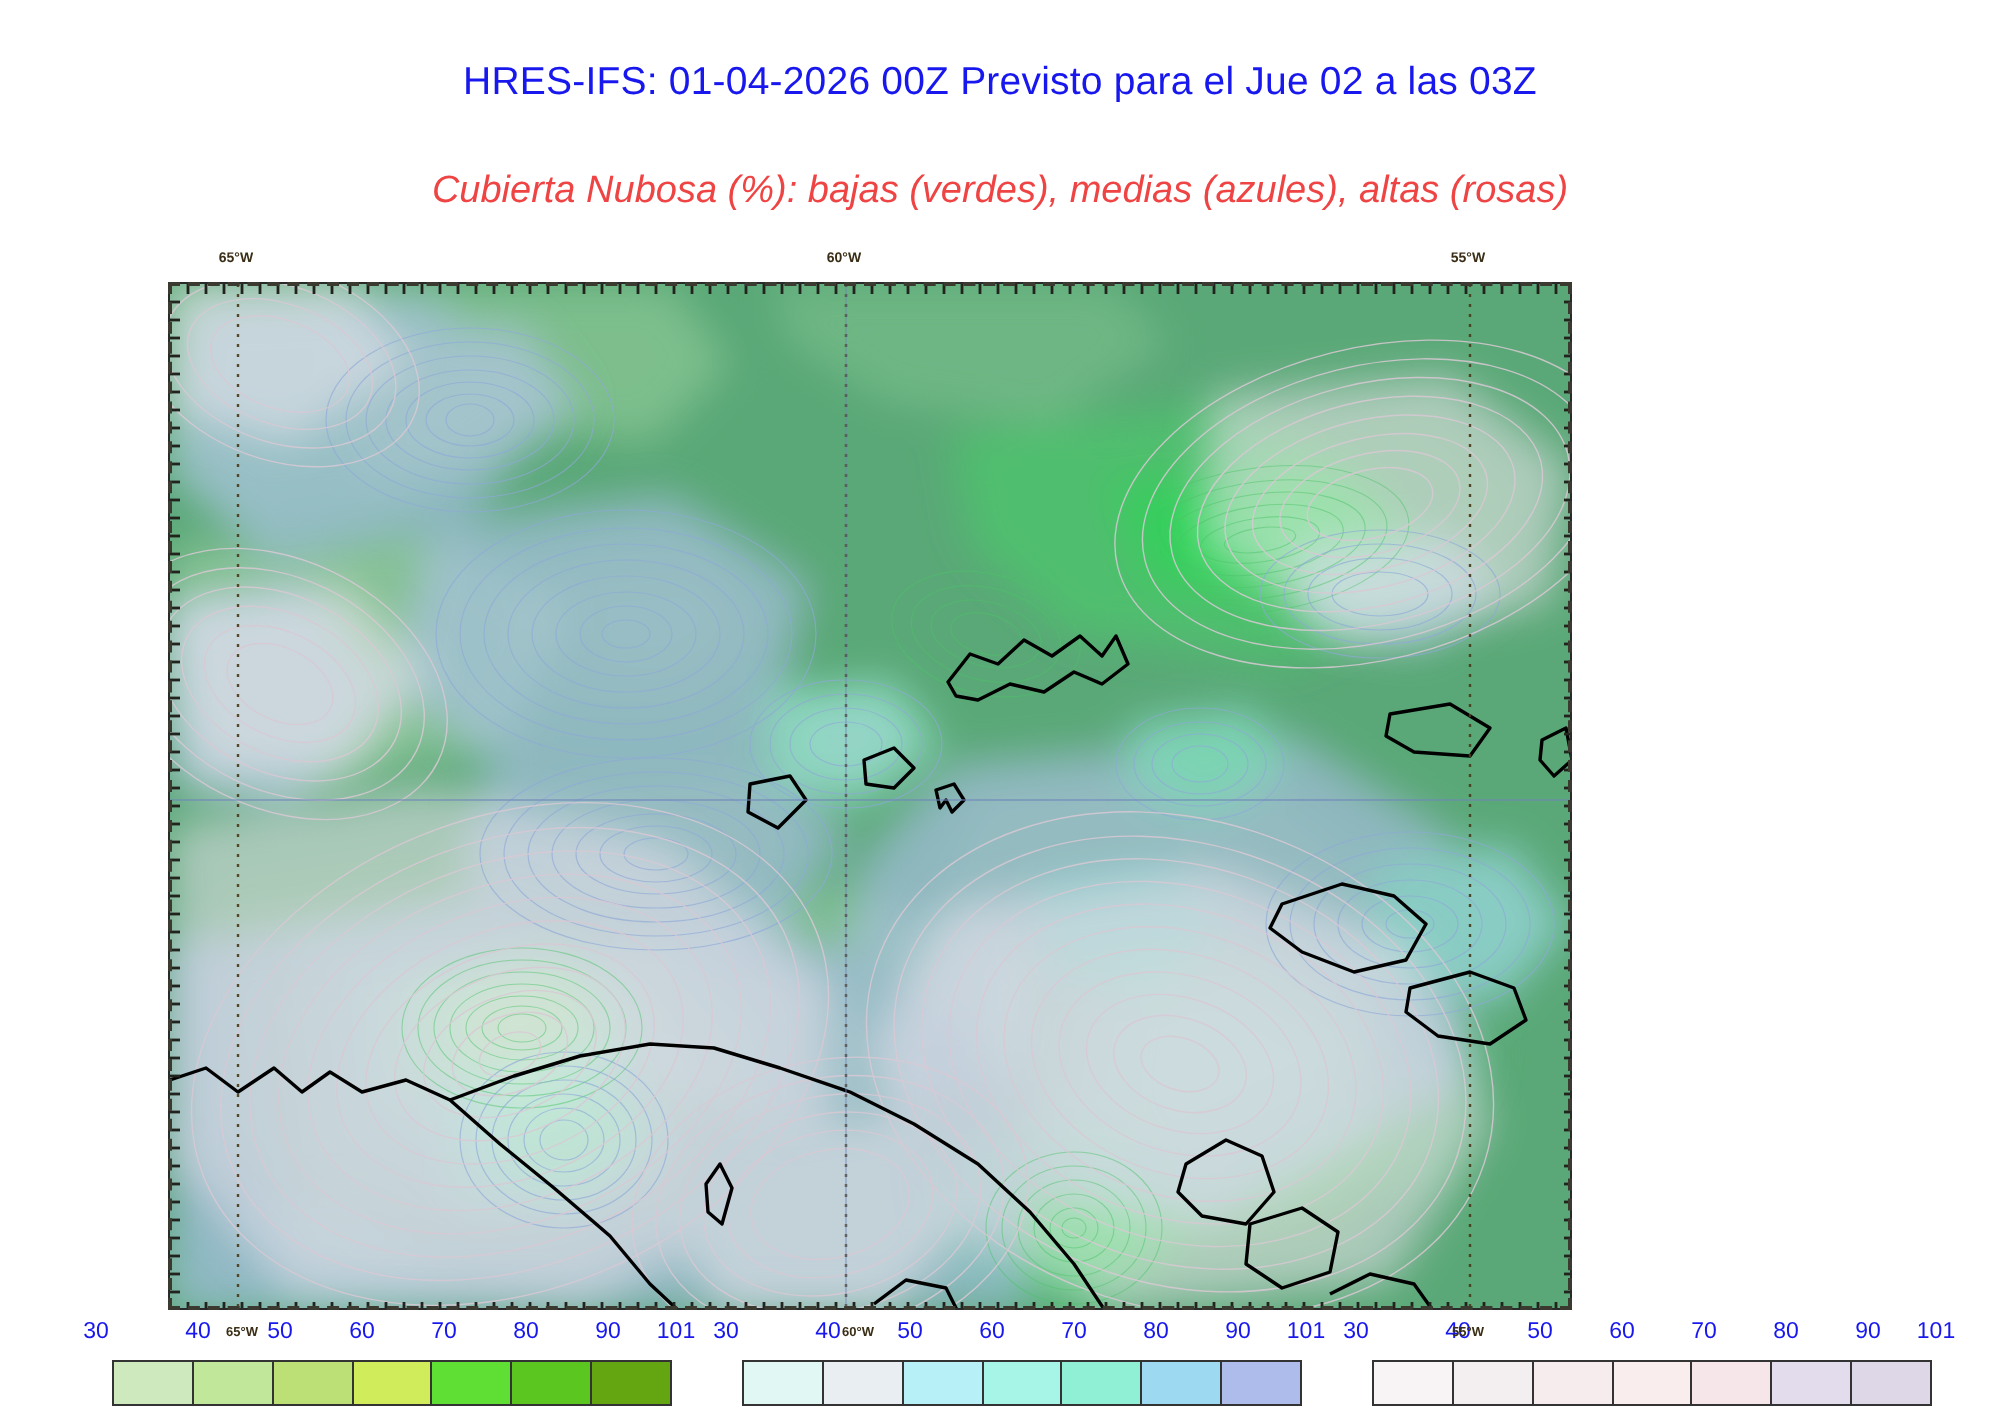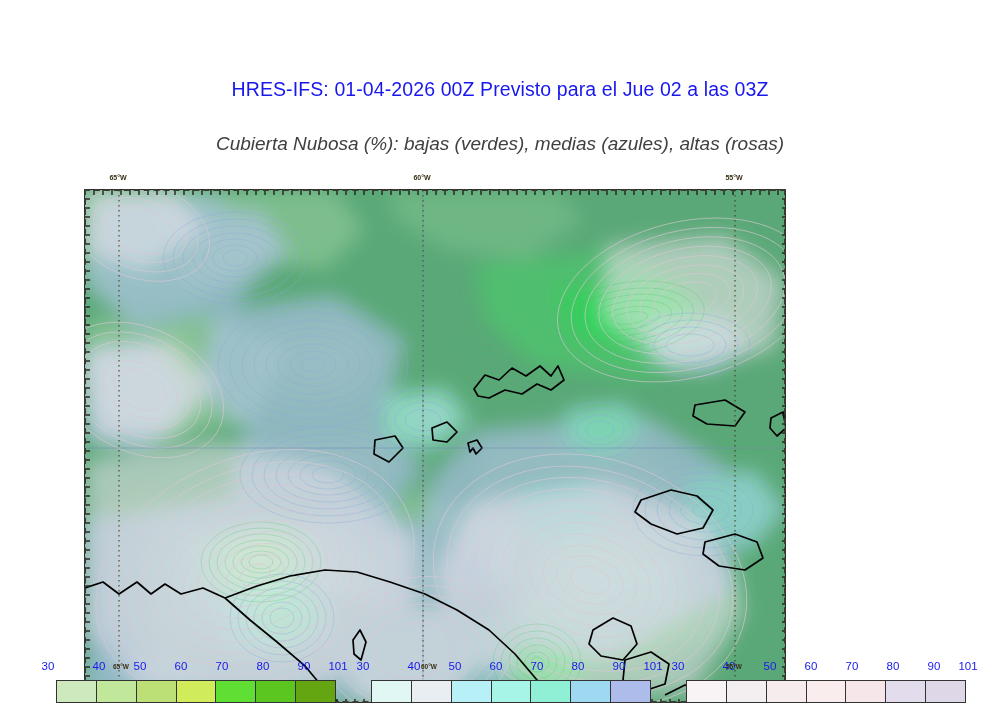--- a/index.html
+++ b/index.html
@@ -1,33 +1,33 @@
 <!DOCTYPE html>
 <html><head>
 <meta charset="utf-8">
 <style>
   html,body{margin:0;padding:0;}
   body{
     width:1000px;height:707px;background:#ffffff;
     font-family:"Liberation Sans", sans-serif;
     overflow:hidden;position:relative;
   }
-  #root{position:absolute;inset:0;margin-top:48px;}
+  #root{position:absolute;inset:0;}
 
   
   .title1{
     position:absolute;left:0;top:30px;width:1000px;text-align:center;
     font-family:"Liberation Sans", sans-serif;
     font-size:19.5px;font-weight:400;color:#1818ee;letter-spacing:.1px;
     white-space:nowrap;
   }
   .title2{
     position:absolute;left:0;top:85px;width:1000px;text-align:center;
     font-family:"Liberation Sans", sans-serif;
-    font-size:19px;font-style:italic;font-weight:400;color:#404040;
+    font-size:19px;font-style:italic;font-weight:400;color:#ef4444;
     white-space:nowrap;
   }
 
   
   .mapwrap{
     position:absolute;left:84px;top:141px;width:702px;height:514px;
     overflow:hidden;
     border:1px solid #2a2a2a;
     box-sizing:border-box;
     background:#5aa877;

